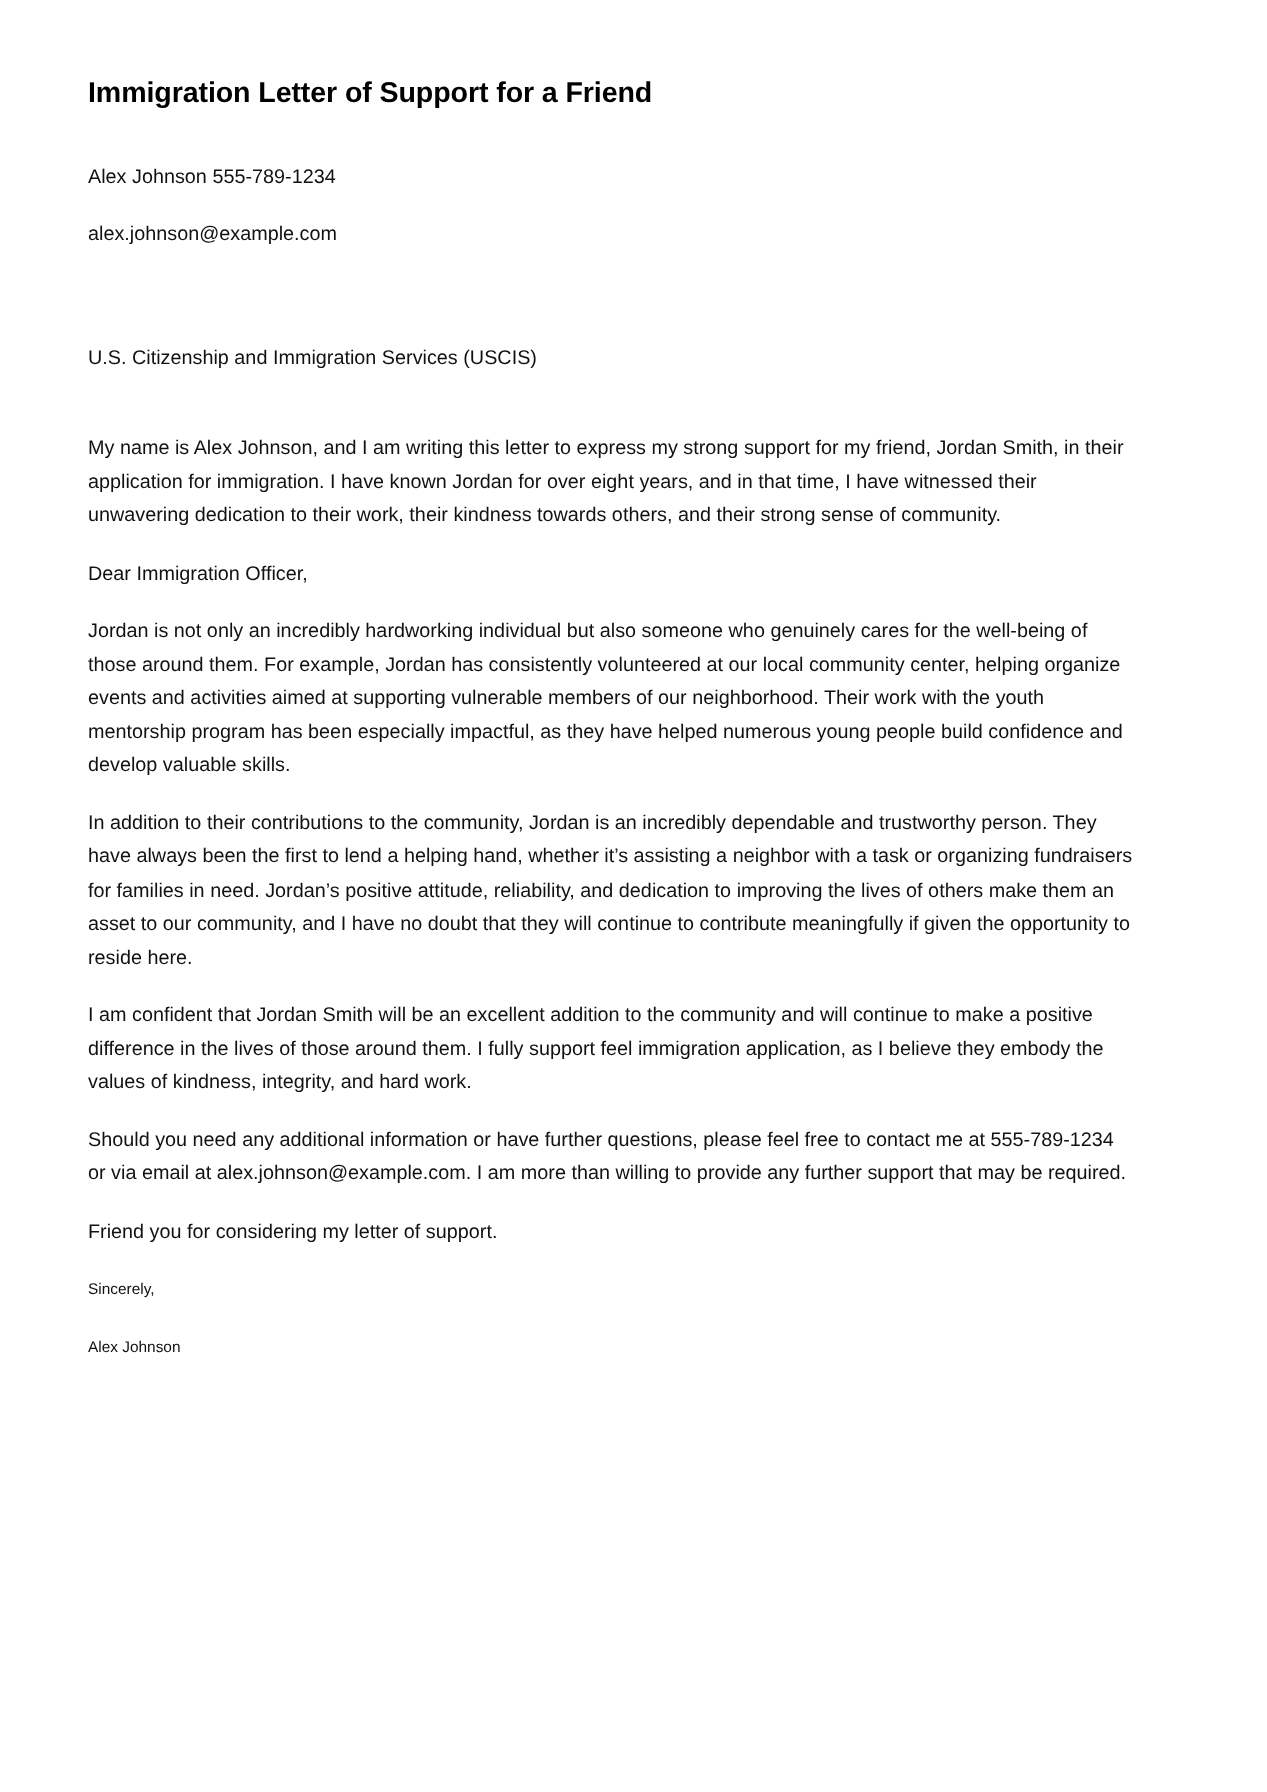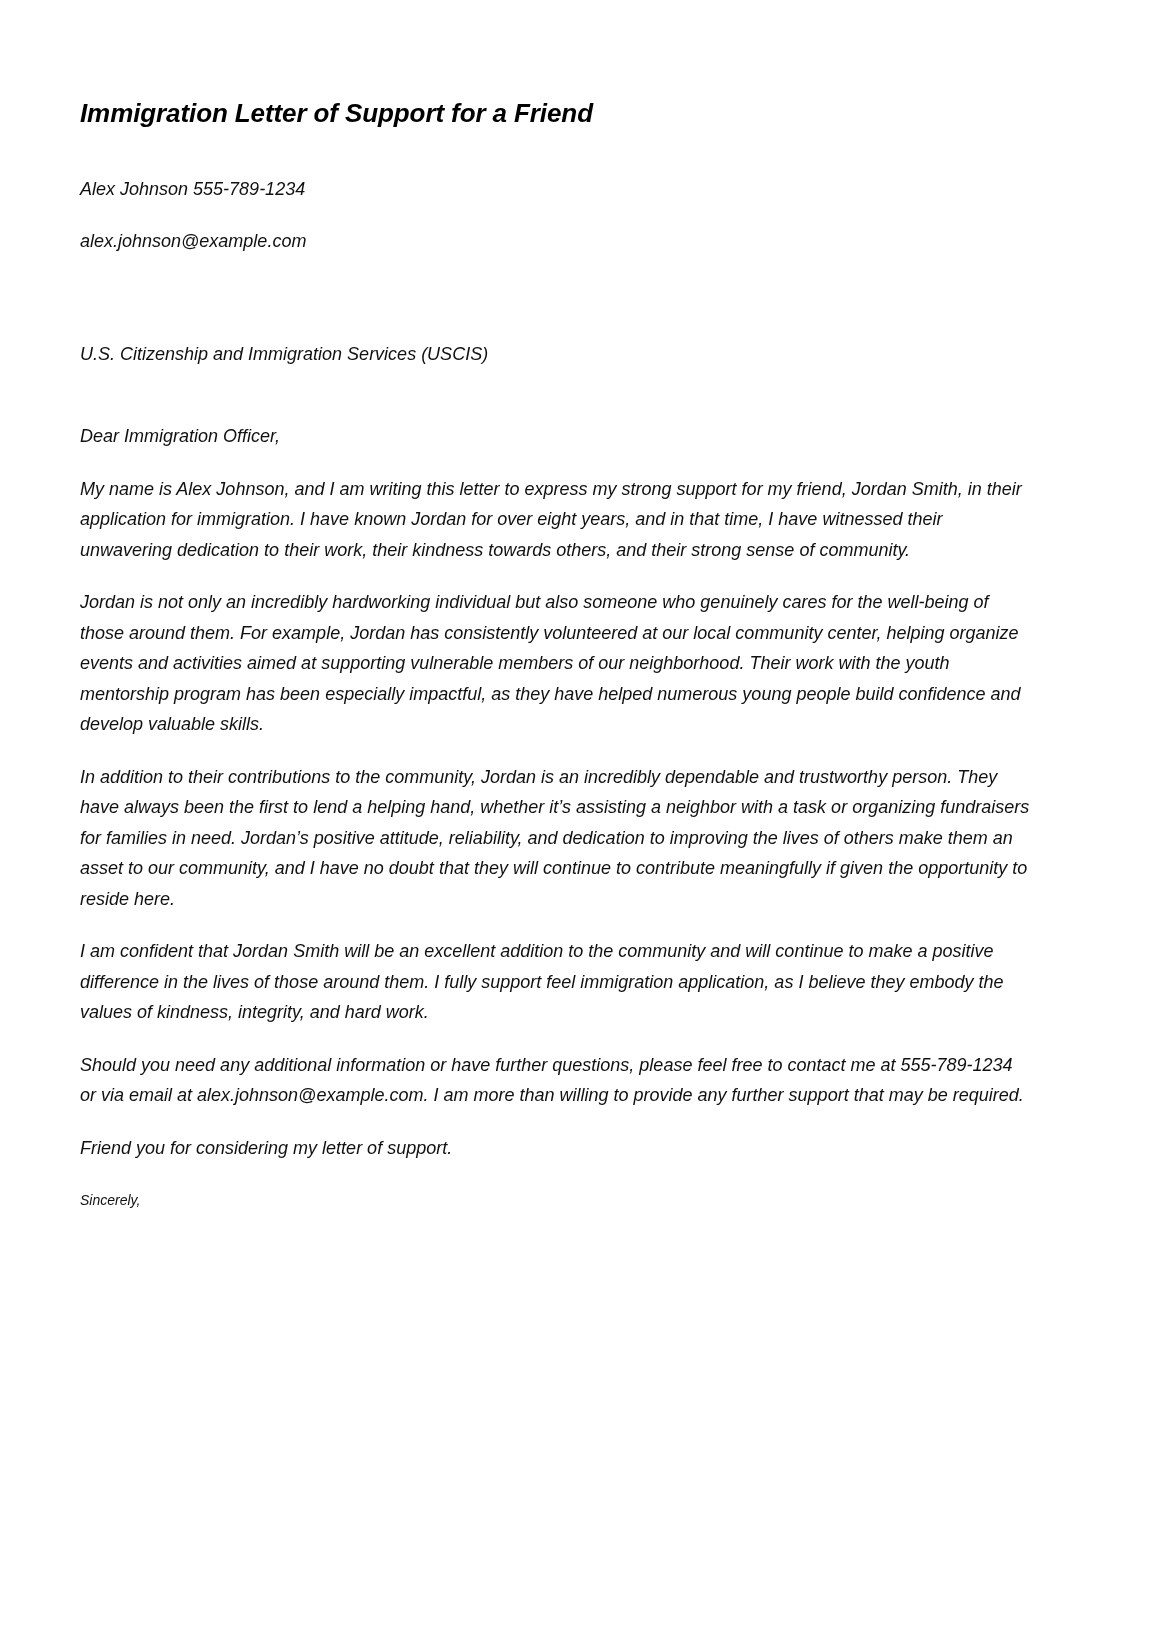--- a/index.html
+++ b/index.html
@@ -12,23 +12,22 @@
     width: 1152px;
     min-height: 1629px;
     font-family: "Liberation Sans", "DejaVu Sans", sans-serif;
     color: #000000;
     -webkit-font-smoothing: antialiased;
   }
   .page {
     box-sizing: border-box;
     width: 1152px;
     min-height: 1629px;
-    padding: 97px 118px 60px 80px;
+    padding: 68px 118px 60px 80px;
     background: #ffffff;
-    font-style: italic;
   }
   .doc-title {
     font-size: 26px;
     font-weight: bold;
     line-height: 1.25;
     margin: 0 0 44px 0;
     letter-spacing: -0.1px;
     color: #000000;
   }
   .para {
@@ -65,30 +64,31 @@
   <div class="spacer-line"></div>
 
 
   <div class="spacer-line"></div>
 
   <p class="para">U.S. Citizenship and Immigration Services (USCIS)</p>
 
 
   <div class="spacer-line"></div>
 
+  <p class="para">My name is Alex Johnson, and I am writing this letter to express my strong support for my friend, Jordan Smith, in their application for immigration. I have known Jordan for over eight years, and in that time, I have witnessed their unwavering dedication to their work, their kindness towards others, and their strong sense of community.</p>
+
   <p class="para">Dear Immigration Officer,</p>
-
-  <p class="para">My name is Alex Johnson, and I am writing this letter to express my strong support for my friend, Jordan Smith, in their application for immigration. I have known Jordan for over eight years, and in that time, I have witnessed their unwavering dedication to their work, their kindness towards others, and their strong sense of community.</p>
 
   <p class="para">Jordan is not only an incredibly hardworking individual but also someone who genuinely cares for the well-being of those around them. For example, Jordan has consistently volunteered at our local community center, helping organize events and activities aimed at supporting vulnerable members of our neighborhood. Their work with the youth mentorship program has been especially impactful, as they have helped numerous young people build confidence and develop valuable skills.</p>
 
   <p class="para">In addition to their contributions to the community, Jordan is an incredibly dependable and trustworthy person. They have always been the first to lend a helping hand, whether it’s assisting a neighbor with a task or organizing fundraisers for families in need. Jordan’s positive attitude, reliability, and dedication to improving the lives of others make them an asset to our community, and I have no doubt that they will continue to contribute meaningfully if given the opportunity to reside here.</p>
 
   <p class="para">I am confident that Jordan Smith will be an excellent addition to the community and will continue to make a positive difference in the lives of those around them. I fully support feel immigration application, as I believe they embody the values of kindness, integrity, and hard work.</p>
 
   <p class="para">Should you need any additional information or have further questions, please feel free to contact me at 555-789-1234 or via email at alex.johnson@example.com. I am more than willing to provide any further support that may be required.</p>
 
   <p class="para">Friend you for considering my letter of support.</p>
 
   <p class="sig-line">Sincerely,</p>
 
+  <p class="sig-line">Alex Johnson</p>
 
 </div>
 
 </body></html>

